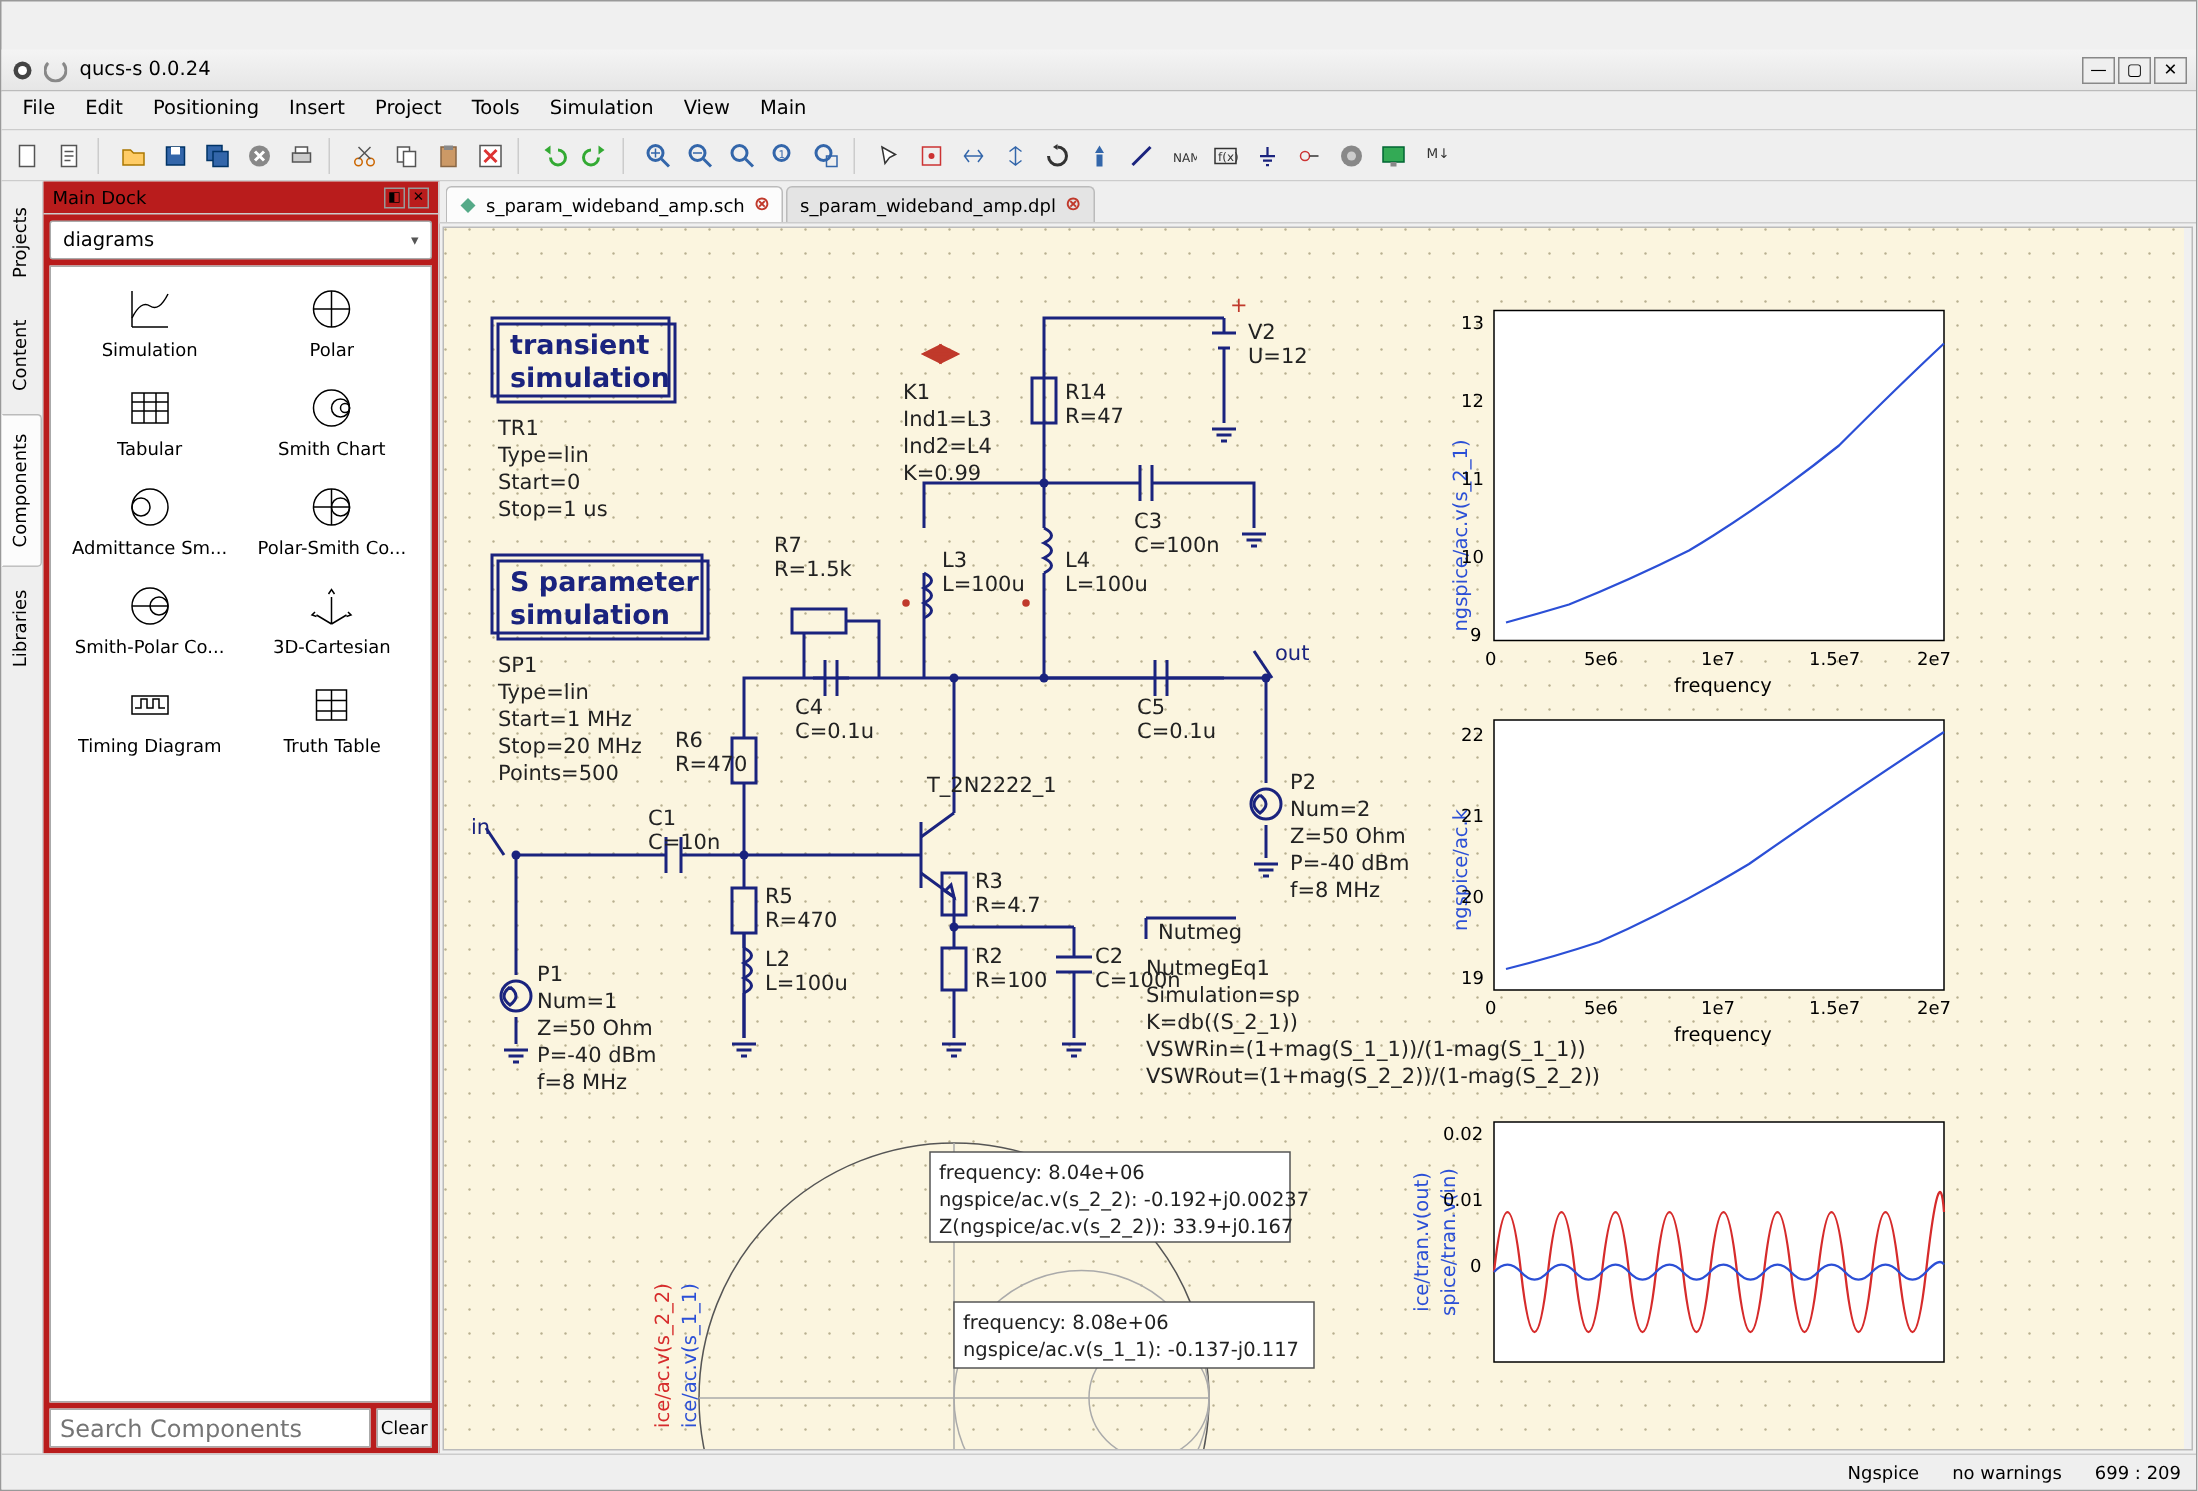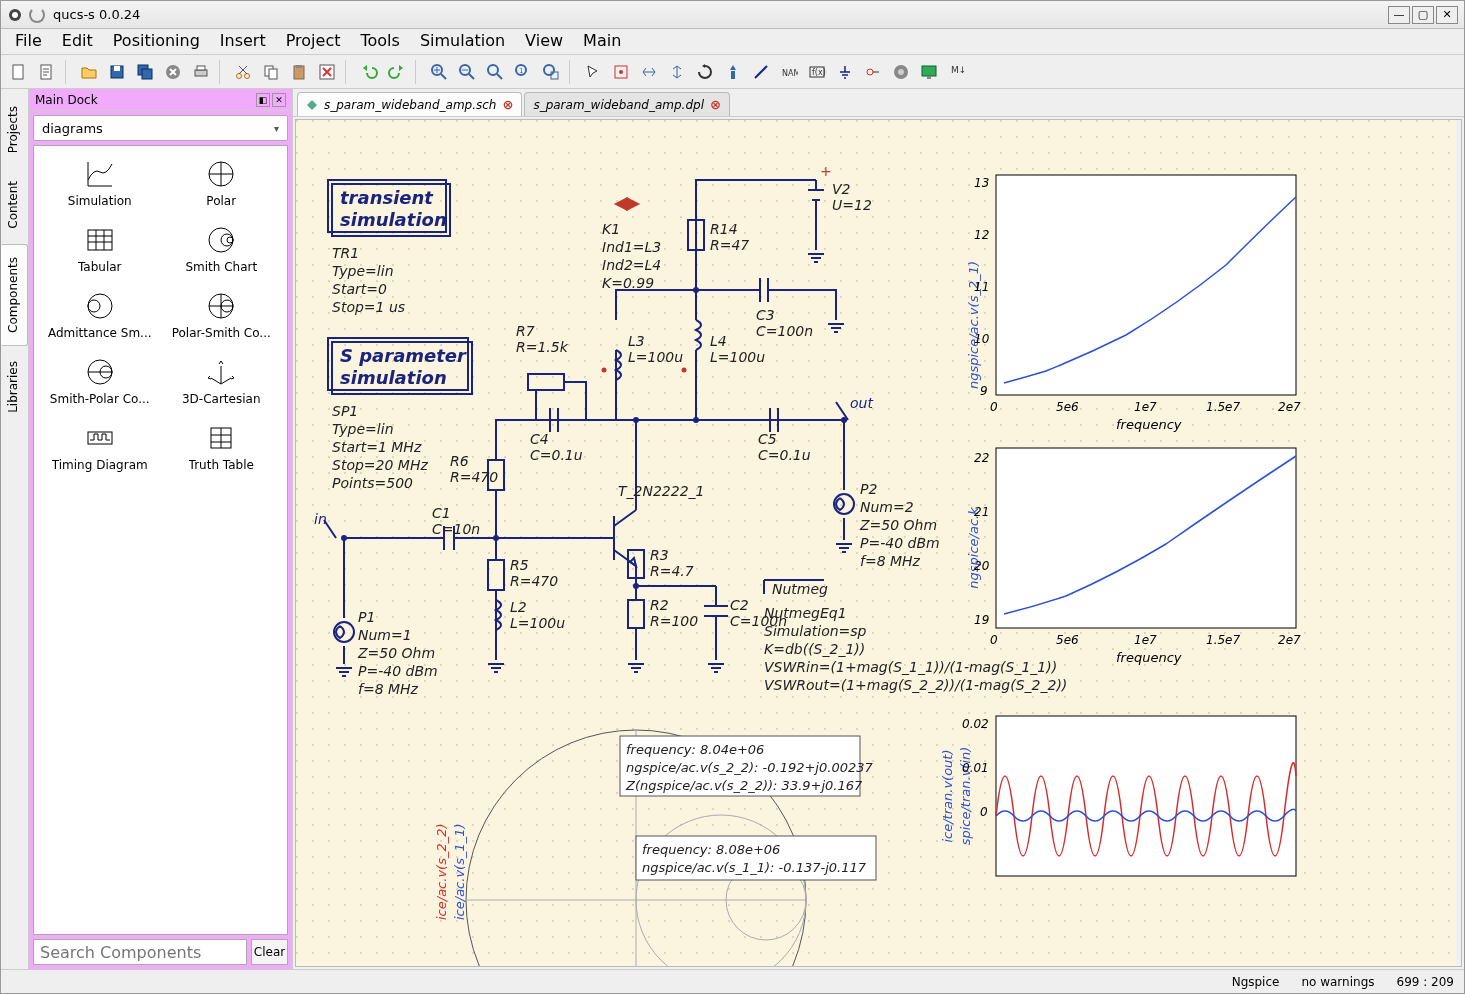--- a/index.html
+++ b/index.html
@@ -1,60 +1,60 @@
 <!DOCTYPE html>
 <html><head>
 <meta charset="utf-8">
 <style>
 * { box-sizing: border-box; margin: 0; padding: 0; font-family: "DejaVu Sans", "Liberation Sans", sans-serif; }
 html, body { width: 100%; height: 100%; background: #e8e8e8; }
 .window { width: 1465px; height: 994px; background: #f0f0f0; border: 1px solid #999; display: flex; flex-direction: column; }
 
 
-.titlebar { height: 28px; background: linear-gradient(#f4f4f4, #e6e6e6); border-bottom: 1px solid #bbb; display: flex; align-items: center; padding: 0 6px; font-size: 13px; }
+.titlebar { height: 28px; background: linear-gradient(#f4f4f4, #e6e6e6); border-bottom: 1px solid #bbb; display: flex; align-items: center; padding: 0 6px; font-size: 13px; margin-top: 32px; }
 .titlebar .app-icon { width: 16px; height: 16px; margin-right: 6px; }
 .titlebar .title { flex: 1; }
 .titlebar .win-btns { display: flex; gap: 2px; }
 .titlebar .win-btn { width: 22px; height: 18px; border: 1px solid #888; background: #efefef; display: flex; align-items: center; justify-content: center; font-size: 11px; cursor: pointer; }
 
 
-.menubar { height: 26px; background: #efefef; border-bottom: 1px solid #ccc; display: flex; align-items: flex-end; padding: 0 4px; font-size: 16px; }
+.menubar { height: 26px; background: #efefef; border-bottom: 1px solid #ccc; display: flex; align-items: flex-start; padding: 0 4px; font-size: 13px; }
 .menubar .menu-item { padding: 4px 10px; cursor: pointer; }
 
 
 .toolbar { height: 34px; background: #efefef; border-bottom: 1px solid #ccc; display: flex; align-items: center; padding: 2px 6px; gap: 4px; }
 .toolbar .tbtn { width: 24px; height: 24px; display: flex; align-items: center; justify-content: center; cursor: pointer; border-radius: 2px; }
 .toolbar .sep { width: 6px; height: 24px; border-left: 1px solid #ccc; margin: 0 2px; }
 
 
 .body { flex: 1; display: flex; min-height: 0; }
 
 
 .vtabs { width: 28px; background: #efefef; border-right: 1px solid #ccc; display: flex; flex-direction: column; padding-top: 4px; }
 .vtab { writing-mode: vertical-rl; transform: rotate(180deg); padding: 12px 4px; font-size: 12px; cursor: pointer; border: 1px solid transparent; border-radius: 3px 0 0 3px; margin-bottom: 2px; text-align: center; }
 .vtab.active { background: #fcfcfc; border-color: #bbb; border-right-color: #fcfcfc; }
 
 
-.dock { width: 264px; background: #f0abfc; border-right: 1px solid #ccc; display: flex; flex-direction: column; }
+.dock { width: 264px; background: #b91c1c; border-right: 1px solid #ccc; display: flex; flex-direction: column; }
 .dock-header { height: 22px; border-bottom: 1px solid #ccc; display: flex; align-items: center; padding: 0 6px; font-size: 12px; }
 .dock-header .spacer { flex: 1; }
 .dock-header .dock-btn { width: 14px; height: 14px; border: 1px solid #999; margin-left: 2px; font-size: 9px; display: flex; align-items: center; justify-content: center; cursor: pointer; }
 .dock-body { flex: 1; display: flex; flex-direction: column; padding: 4px; min-height: 0; }
 .combo { height: 26px; border: 1px solid #aaa; background: #fff; border-radius: 2px; display: flex; align-items: center; padding: 0 8px; font-size: 13px; cursor: pointer; margin-bottom: 4px; }
 .combo .arrow { margin-left: auto; font-size: 10px; color: #555; }
 .comp-grid { flex: 1; background: #fff; border: 1px solid #aaa; overflow-y: auto; padding: 6px; display: grid; grid-template-columns: 1fr 1fr; gap: 4px 2px; align-content: start; }
 .comp-item { display: flex; flex-direction: column; align-items: center; padding: 6px 2px; cursor: pointer; font-size: 12px; text-align: center; }
 .comp-item .comp-icon { width: 32px; height: 32px; margin-bottom: 4px; }
 .comp-item .comp-label { max-width: 110px; overflow: hidden; text-overflow: ellipsis; white-space: nowrap; }
 .search-row { display: flex; gap: 4px; margin-top: 4px; }
 .search-row input { flex: 1; height: 26px; border: 1px solid #aaa; padding: 0 6px; font-size: 16px; }
 .search-row button { width: 45px; height: 26px; border: 1px solid #aaa; background: #f4f4f4; font-size: 12px; cursor: pointer; }
 
 
-.editor { flex: 1; display: flex; flex-direction: column; min-width: 0; font-style: italic; }
+.editor { flex: 1; display: flex; flex-direction: column; min-width: 0; }
 .tabbar { height: 28px; background: #efefef; display: flex; align-items: flex-end; padding: 0 4px; border-bottom: 1px solid #ccc; }
 .tab { height: 24px; border: 1px solid #bbb; border-bottom: none; background: #e4e4e4; border-radius: 4px 4px 0 0; display: flex; align-items: center; padding: 0 8px; margin-right: 2px; font-size: 12px; cursor: pointer; gap: 6px; }
 .tab.active { background: #fcfcfc; }
 .tab .tab-close { color: #c0392b; font-weight: bold; font-size: 13px; cursor: pointer; }
 .tab .tab-icon { width: 12px; height: 12px; }
 
 .canvas-wrap { flex: 1; position: relative; border: 1px solid #bbb; margin: 2px; overflow: hidden; }
 .canvas { position: absolute; inset: 0; overflow: auto; }
 .schematic-svg { background: #fbf5df; }
 

